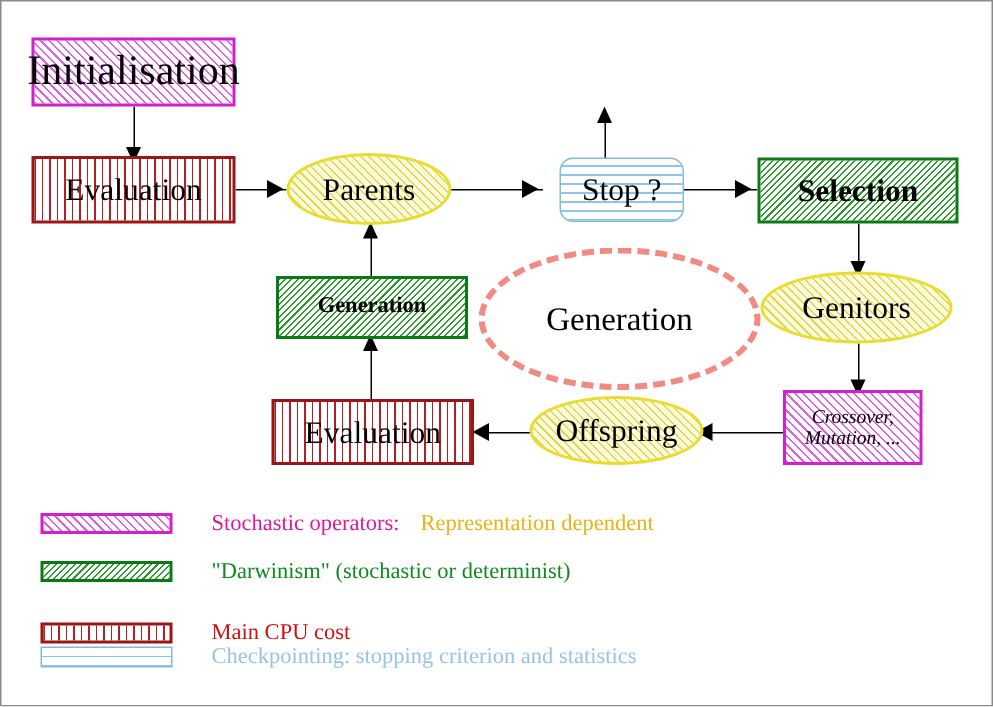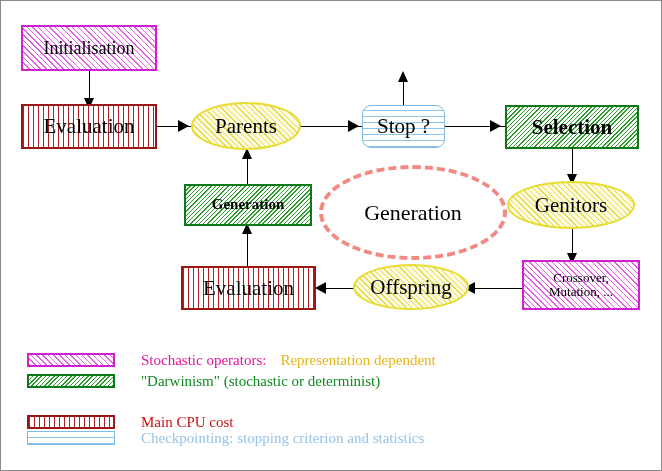--- a/index.html
+++ b/index.html
@@ -122,46 +122,46 @@
 
   <div class="ln lnh" style="left:317px;top:287px;width:44px;"></div>
   <div class="ah ah-l" style="left:314px;top:281px;"></div>
 
   <div class="ln lnv" style="left:246px;top:225px;height:41px;"></div>
   <div class="ah ah-u" style="left:241px;top:222px;"></div>
 
   <div class="ln lnv" style="left:246px;top:150px;height:33px;"></div>
   <div class="ah ah-u" style="left:241px;top:147px;"></div>
 
-  <div class="node hatch-magenta" style="left:20px;top:24px;width:136px;height:46px;font-size:18px;">
+  <div class="node hatch-magenta" style="left:20px;top:24px;width:136px;height:46px;font-size:28px;">
     <span>Initialisation</span>
   </div>
 
   <div class="node hatch-red" style="left:20px;top:103px;width:136px;height:45px;font-size:21px;">
     <span>Evaluation</span>
   </div>
 
   <div class="node hatch-yellow ellipse" style="left:190px;top:101px;width:110px;height:48px;font-size:21px;">
     <span>Parents</span>
   </div>
 
 
-  <div class="node hatch-blue rounded" style="left:361px;top:104px;width:83px;height:43px;font-size:21px;">
+  <div class="node hatch-blue rounded" style="left:372px;top:104px;width:83px;height:43px;font-size:21px;">
     <span>Stop ?</span>
   </div>
 
   <div class="node hatch-green" style="left:504px;top:104px;width:134px;height:44px;font-size:21px;">
     <span>Selection</span>
   </div>
 
   <div class="node hatch-yellow ellipse" style="left:506px;top:180px;width:128px;height:48px;font-size:21px;">
     <span>Genitors</span>
   </div>
 
-  <div class="node hatch-magenta" style="left:521px;top:259px;width:118px;height:50px;font-size:13px;">
+  <div class="node hatch-magenta" style="left:521px;top:259px;width:93px;height:50px;font-size:13px;font-style:italic;">
     <span>Crossover,
 Mutation, ...</span>
   </div>
 
   <div class="node hatch-yellow ellipse" style="left:352px;top:263px;width:116px;height:46px;font-size:21px;">
     <span>Offspring</span>
   </div>
 
   <div class="node hatch-red" style="left:180px;top:265px;width:135px;height:44px;font-size:21px;">
     <span>Evaluation</span>
@@ -170,21 +170,21 @@
   <div class="node hatch-green" style="left:183px;top:183px;width:128px;height:42px;font-size:15px;">
     <span>Generation</span>
   </div>
 
   <div class="generation" style="left:318px;top:164px;width:180px;height:87px;font-size:22px;">
     <span>Generation</span>
   </div>
 
   <div id="legend">
 
-    <div class="lg-row" style="top:12px;justify-content:flex-end;">
+    <div class="lg-row" style="top:1px;justify-content:flex-end;">
       <div class="lg-sw hatch-magenta"></div>
       <div class="lg-txt c-mag">Stochastic operators:</div>
       <div class="lg-txt c-gold" style="margin-left:14px;">Representation dependent</div>
     </div>
 
     <div class="lg-row" style="top:33px;">
       <div class="lg-sw hatch-green"></div>
       <div class="lg-txt c-grn">"Darwinism" (stochastic or determinist)</div>
     </div>
 

